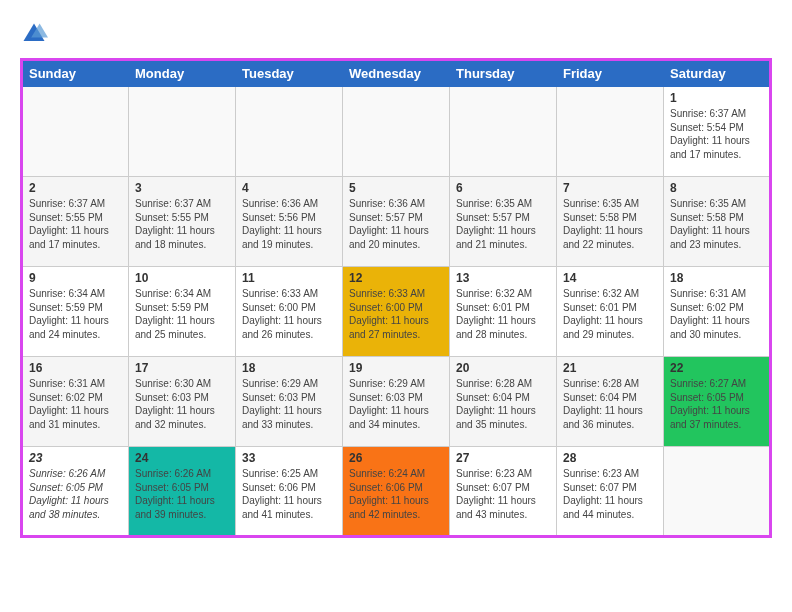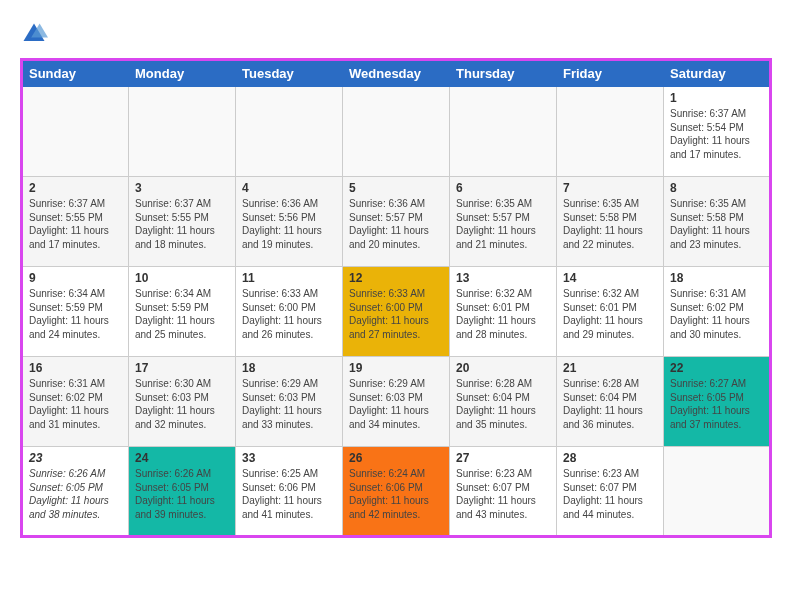--- a/index.html
+++ b/index.html
@@ -255,21 +255,21 @@
           <div class="cell-content" style="white-space: pre-line;">Sunrise: 6:28 AM
 Sunset: 6:04 PM
 Daylight: 11 hours and 35 minutes.</div>
         </td>
         <td style="background: rgb(245, 245, 245);">
           <div class="day-num">21</div>
           <div class="cell-content" style="white-space: pre-line;">Sunrise: 6:28 AM
 Sunset: 6:04 PM
 Daylight: 11 hours and 36 minutes.</div>
         </td>
-        <td style="background: #14b8a6;">
+        <td style="background: #22c55e;">
           <div class="day-num">22</div>
           <div class="cell-content" style="white-space: pre-line;">Sunrise: 6:27 AM
 Sunset: 6:05 PM
 Daylight: 11 hours and 37 minutes.</div>
         </td>
       </tr>
       <tr>
         <td style="background: rgb(255, 255, 255); font-style: italic;">
           <div class="day-num">23</div>
           <div class="cell-content" style="white-space: pre-line;">Sunrise: 6:26 AM

